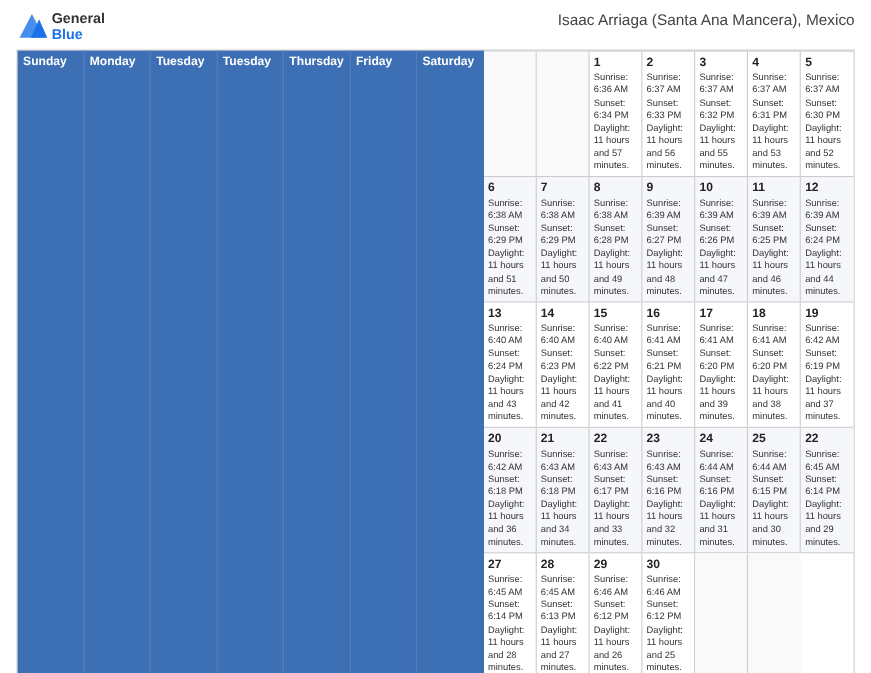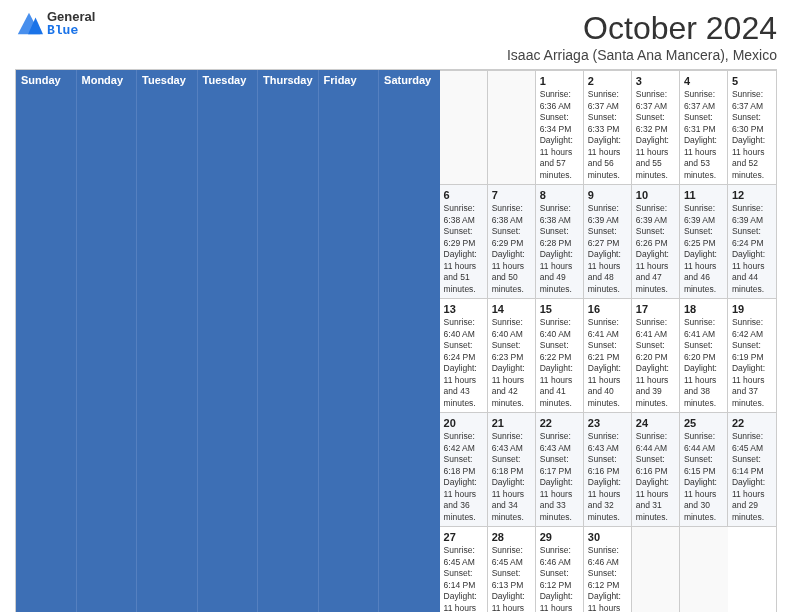--- a/index.html
+++ b/index.html
@@ -29,21 +29,21 @@
       gap: 4px;
     }
     .logo-text {
       display: flex;
       flex-direction: column;
       font-size: 13px;
       font-weight: bold;
       line-height: 1.1;
     }
     .logo-general { color: #333; }
-    .logo-blue { color: #1a73e8; font-family: Liberation Mono, monospace; }
+    .logo-blue { color: #1a73e8; }
     .logo-icon {
       width: 28px;
       height: 28px;
     }
     .title-block {
       text-align: right;
     }
     .month-title {
       font-size: 32px;
       font-weight: 300;
@@ -120,21 +120,20 @@
       <svg class="logo-icon" viewBox="0 0 30 30">
         <polygon points="15,3 27,26 3,26" fill="#1a73e8" opacity="0.8"></polygon>
         <polygon points="22,8 30,26 14,26" fill="#1a73e8"></polygon>
       </svg>
       <div class="logo-text">
         <span class="logo-general">General</span>
         <span class="logo-blue">Blue</span>
       </div>
     </div>
     <div class="title-block">
-      <div class="month-title">October 2024</div>
       <div class="subtitle">Isaac Arriaga (Santa Ana Mancera), Mexico</div>
     </div>
   </div>
 
   <div class="calendar">
     <div class="cal-header" id="cal-header-row">
         <div class="cal-header-cell">Sunday</div>
         <div class="cal-header-cell">Monday</div>
         <div class="cal-header-cell">Tuesday</div>
         <div class="cal-header-cell">Tuesday</div>

